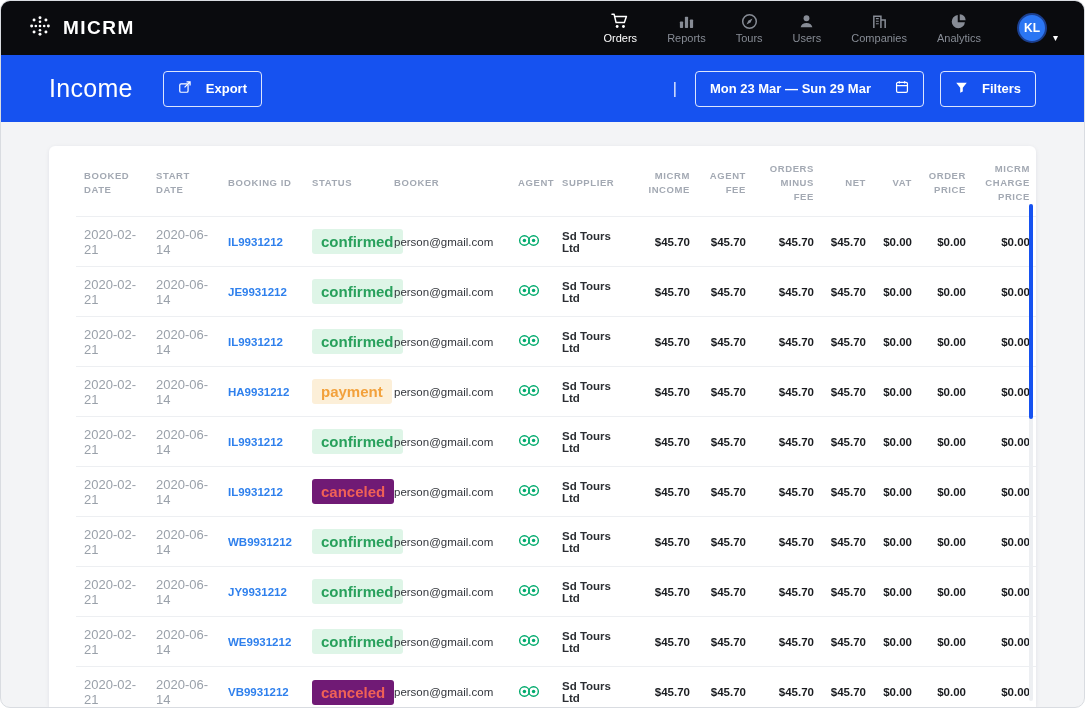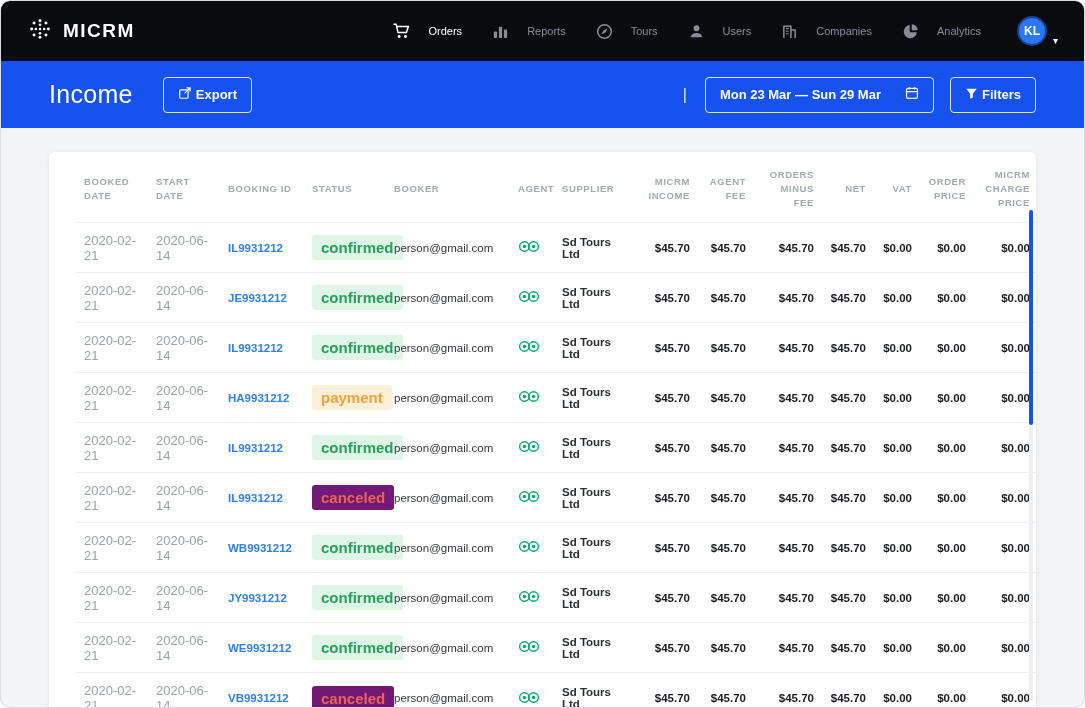--- a/index.html
+++ b/index.html
@@ -3,40 +3,40 @@
 <meta charset="utf-8">
 <style>
   * { box-sizing: border-box; margin: 0; padding: 0; }
   html,body { width: 1085px; height: 708px; }
   body { font-family: "Liberation Sans", "DejaVu Sans", sans-serif; background: #fff; }
 
   .frame { width: 1085px; height: 708px; border: 1px solid #d9dce1; border-radius: 10px;
            overflow: hidden; background: #f3f4f6; display: flex; flex-direction: column; }
 
   
-  .topbar { height: 60px; background: #0a0b0e; display: flex; align-items: center;
+  .topbar { height: 54px; background: #0a0b0e; display: flex; align-items: center;
             padding: 16px 26px; flex: 0 0 auto; }
   .brand { display: flex; align-items: center; gap: 10px; color: #fff; cursor: pointer; }
   .brand-name { font-size: 19px; font-weight: 700; letter-spacing: 1.5px; }
   .main-nav { margin-left: auto; display: flex; align-items: center; gap: 30px; }
-  .nav-item { display: flex; flex-direction: row; align-items: center; gap: 18px;
+  .nav-item { display: flex; flex-direction: column; align-items: center; gap: 2px;
               color: #878c95; font-size: 11px; cursor: pointer; }
   .nav-item.active { color: #fff; }
   .nav-icon { height: 17px; display: flex; align-items: center; }
   .account { display: flex; align-items: flex-end; gap: 6px; margin-left: 36px; cursor: pointer; }
   .avatar { width: 30px; height: 30px; border-radius: 50%; background: #2b76f3; color: #fff;
             font-size: 12px; font-weight: 700; display: flex; align-items: center;
             justify-content: center; border: 2px solid #1b3f8f; }
   .caret { color: #fff; font-size: 10px; line-height: 1; }
 
   
   .bluebar { height: 67px; background: #1652f0; display: flex; align-items: center;
              padding: 12px 48px; flex: 0 0 auto; color: #fff; }
   .page-title { font-size: 25px; font-weight: 500; letter-spacing: .3px; }
-  .btn { display: inline-flex; align-items: center; gap: 4px; border: 1px solid rgba(255,255,255,.85);
+  .btn { display: inline-flex; align-items: center; gap: 14px; border: 1px solid rgba(255,255,255,.85);
          background: transparent; color: #fff; font-size: 13px; font-weight: 600;
          border-radius: 4px; padding: 0 14px; height: 36px; cursor: pointer; font-family: inherit; }
   .export-btn { margin-left: 30px; }
   .spacer { flex: 1; }
   .search { position: relative; }
   .search input { width: 172px; height: 36px; background: rgba(255,255,255,.14); border: none;
                   border-radius: 4px; color: #fff; padding: 0 34px 0 12px; font-size: 12.5px;
                   font-family: inherit; outline: none; }
   .search input::placeholder { color: #a9bdf6; }
   .search .mag { position: absolute; right: 10px; top: 11px; color: #cdd9fb; pointer-events: none; }

